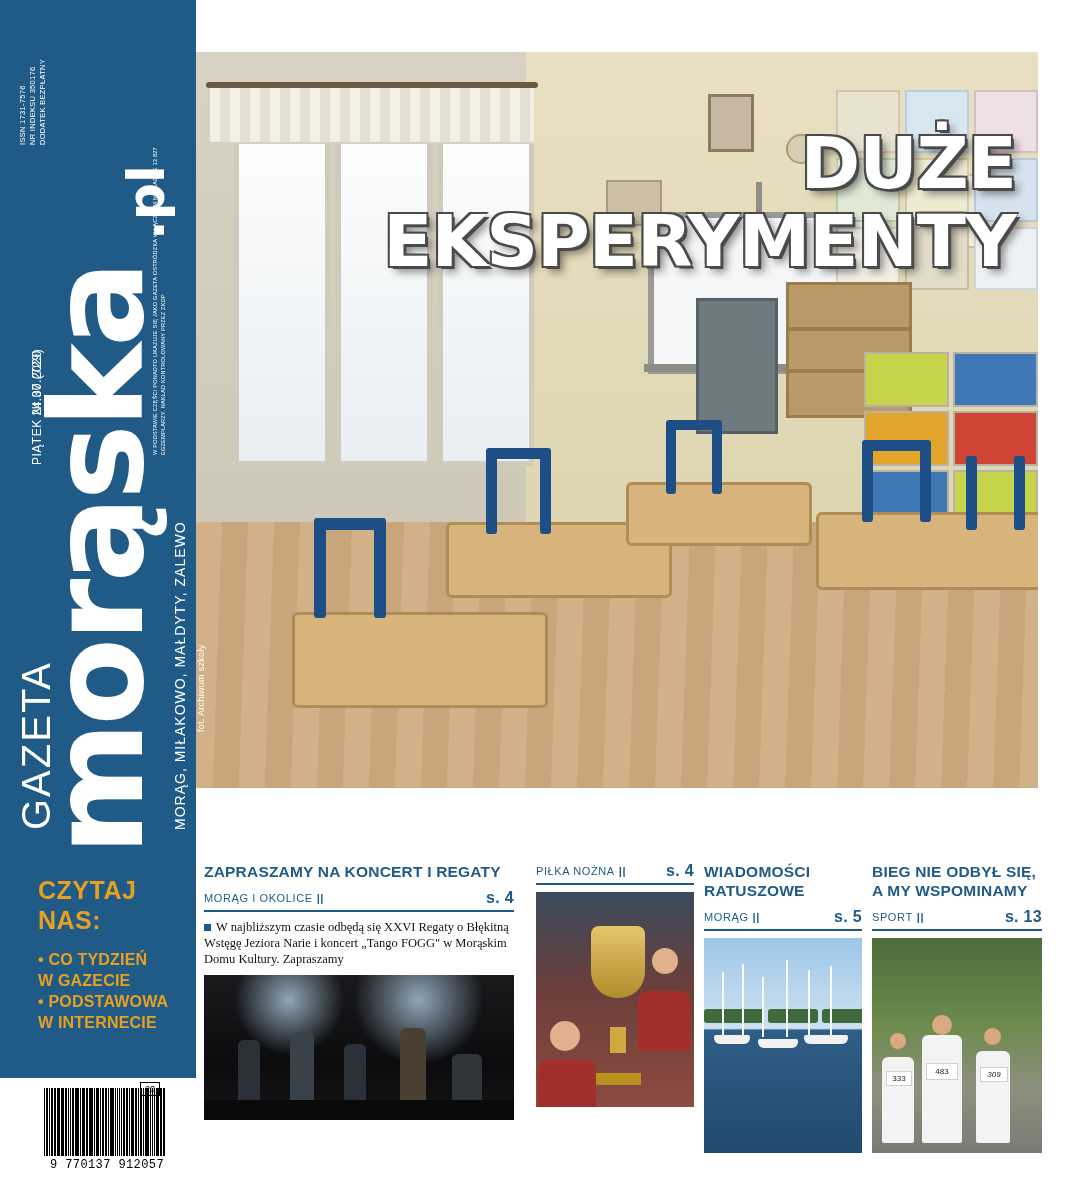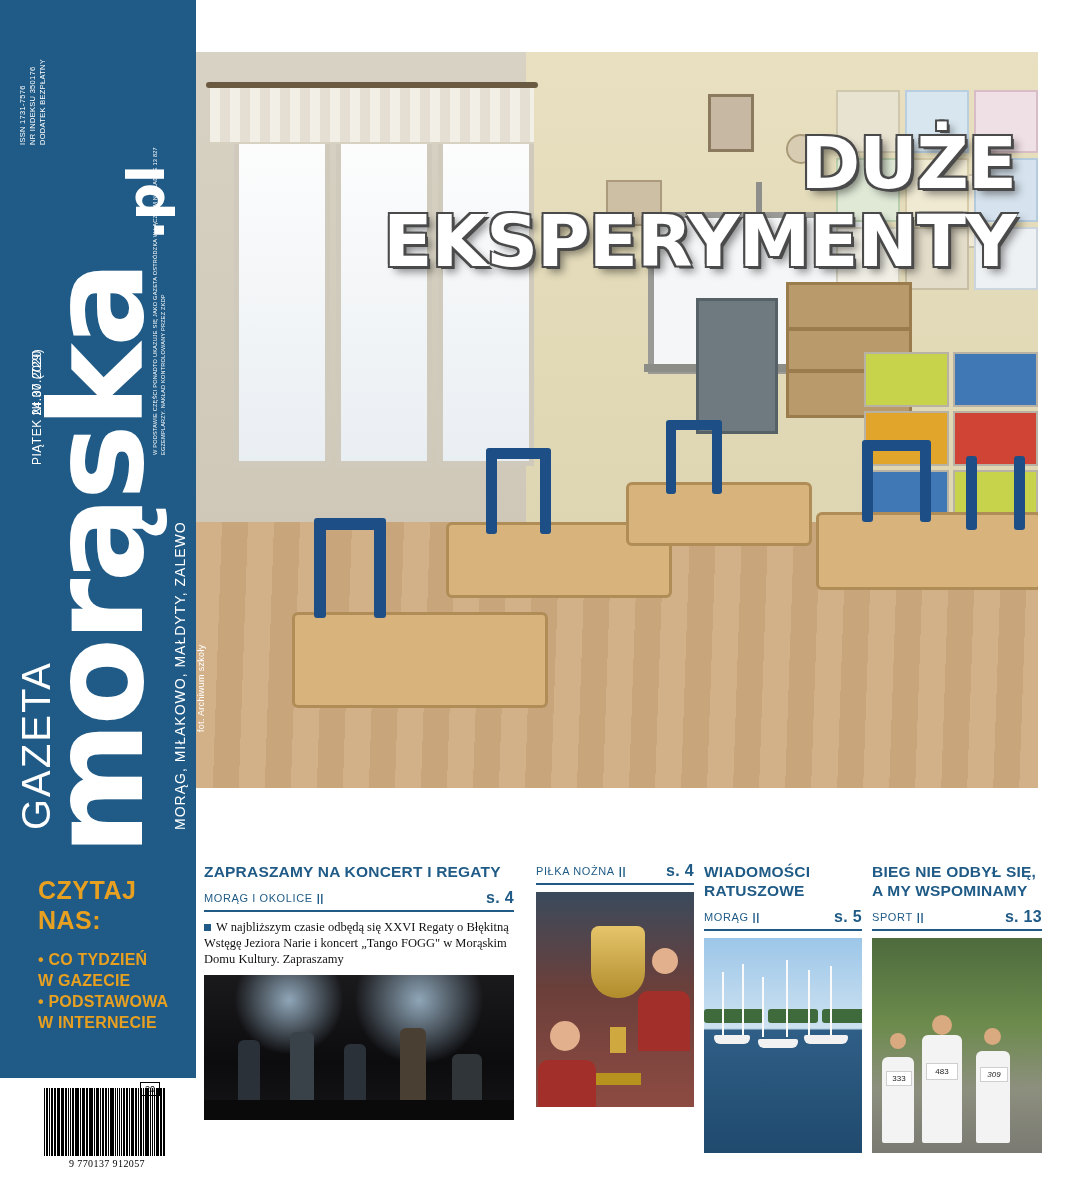--- a/index.html
+++ b/index.html
@@ -151,22 +151,22 @@
     display: block;
     background: #000;
     height: 100%;
     margin-right: 1px;
   }
   #barcode-num {
     position: absolute;
     left: 42px;
     top: 80px;
     width: 130px;
-    font-family: Liberation Serif, serif;
-    font-size: 10px;
+    font-family: Liberation Mono, monospace;
+    font-size: 12px;
     letter-spacing: .4px;
     text-align: center;
   }
   #barcode-issue {
     position: absolute;
     left: 140px;
     top: 4px;
     font-size: 9px;
     border: 1px solid #000;
     padding: 1px 4px;

